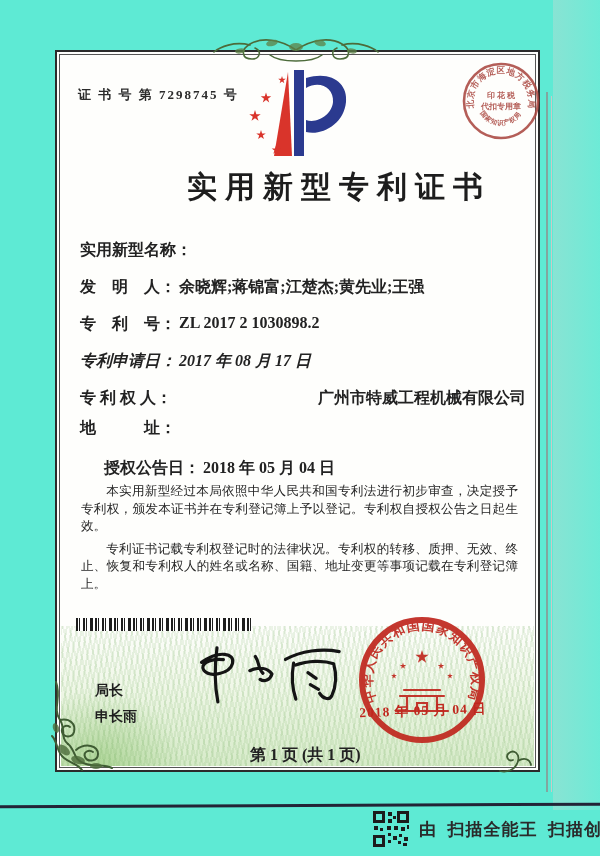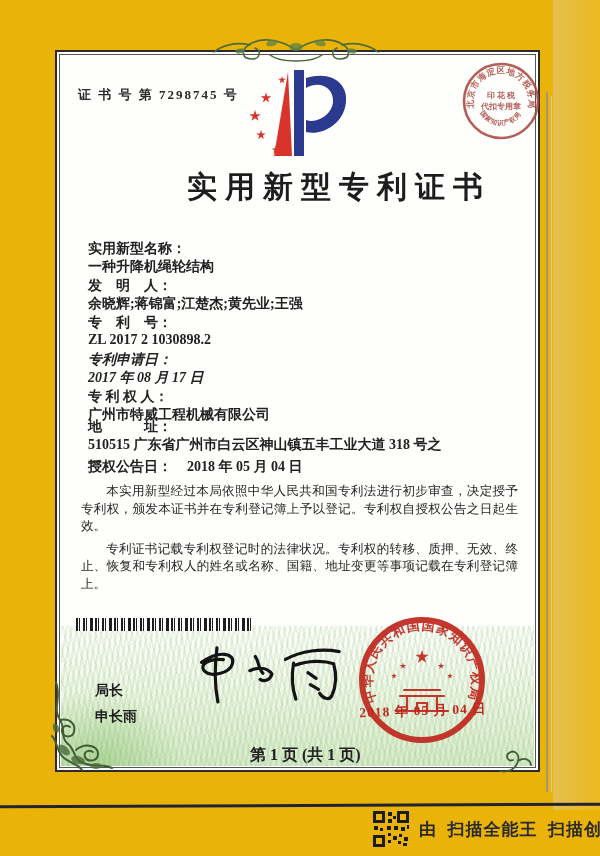--- a/index.html
+++ b/index.html
@@ -1,30 +1,30 @@
 <!DOCTYPE html>
 <html><head>
 <meta charset="utf-8">
 <style>
   html,body{margin:0;padding:0;}
   body{font-family:"Liberation Serif","DejaVu Serif",serif;background:#e9e9e6;}
-  .shot{position:relative;width:600px;height:856px;background:#eab308;overflow:hidden;}
+  .shot{position:relative;width:600px;height:856px;background:#5eead4;overflow:hidden;}
   
   .frame{position:absolute;left:55px;top:50px;width:481px;height:718px;border:2px solid #2b2b2b;background:#fefefc;}
   .frame-inner{position:absolute;inset:2px;border:1px solid #555;}
   .green-band{position:absolute;left:4px;right:4px;bottom:4px;height:140px;
     background:
       repeating-linear-gradient(100deg, rgba(110,170,90,.14) 0 2px, rgba(255,255,255,0) 2px 5px),
       repeating-linear-gradient(78deg, rgba(110,170,90,.12) 0 2px, rgba(255,255,255,0) 2px 6px),
       radial-gradient(120px 110px at 8% 100%, rgba(140,195,110,.55), rgba(140,195,110,0) 70%),
       linear-gradient(to top, rgba(175,215,150,.5), rgba(200,228,175,.28) 55%, rgba(255,255,255,0));}
   .txt{position:absolute;color:#2b2b2b;}
   .cert-no{left:78px;top:86px;font-size:13px;font-weight:600;letter-spacing:2px;}
   .title{left:55px;top:167px;width:568px;text-align:center;font-size:30px;font-weight:700;letter-spacing:8px;color:#1d1d1d;}
-  .field-row{position:absolute;left:88px;width:446px;font-size:14px;font-weight:600;color:#222;display:flex;align-items:flex-start;flex-direction:column;}
+  .field-row{position:absolute;left:80px;width:446px;font-size:16px;font-weight:600;color:#222;display:flex;align-items:flex-start;}
   .f-label{min-width:99px;white-space:pre;}
   .f-value{white-space:pre-wrap;}
   .addr-value{width:354px;}
   .grant-pair{display:flex;}
   .grant-right{margin-left:24px;display:flex;}
   .paras{position:absolute;left:76px;top:478px;width:447px;font-size:12.6px;line-height:17.6px;
     color:#262626;text-align:justify;font-weight:500;}
   .paras p{margin:5px;text-indent:2em;}
   .barcode{position:absolute;left:76px;top:618px;width:176px;height:13px;
     background:repeating-linear-gradient(90deg,#1e1e1e 0 2px,#fff 2px 3px,#1e1e1e 3px 4px,#fff 4px 7px,#1e1e1e 7px 9px,#fff 9px 10px,#1e1e1e 10px 11px,#fff 11px 14px,#1e1e1e 14px 17px,#fff 17px 19px);}
@@ -116,43 +116,41 @@
       </text>
       <text x="501" y="98" text-anchor="middle" font-size="8" fill="#a8433c" font-weight="700">印 花 税</text>
       <text x="501" y="109" text-anchor="middle" font-size="8" fill="#a8433c" font-weight="700">代扣专用章</text>
     </g>
   </svg>
 
   <div class="txt title">实用新型专利证书</div>
 
   <div class="field-row" style="top:240px;">
     <span class="f-label">实用新型名称：</span>
-    <span class="f-value">一种升降机绳轮结构</span>
   </div>
   <div class="field-row" style="top:277px;">
     <span class="f-label">发　明　人：</span>
     <span class="f-value">余晓辉;蒋锦富;江楚杰;黄先业;王强</span>
   </div>
   <div class="field-row" style="top:314px;">
     <span class="f-label">专　利　号：</span>
     <span class="f-value">ZL 2017 2 1030898.2</span>
   </div>
   <div class="field-row" style="top:351px;font-style:italic;">
     <span class="f-label">专利申请日：</span>
     <span class="f-value">2017 年 08 月 17 日</span>
   </div>
-  <div class="field-row" style="top:388px;">
+  <div class="field-row" style="top:388px;justify-content:space-between;">
     <span class="f-label">专 利 权 人：</span>
     <span class="f-value">广州市特威工程机械有限公司</span>
   </div>
   <div class="field-row" style="top:418px;">
     <span class="f-label">地　　　址：</span>
-    <span class="f-value addr-value">510515 广东省广州市白云区神山镇五丰工业大道 318 号之一</span>
-  </div>
-  <div class="field-row" style="top:458px;">
+  </div>
+  <div class="field-row" style="top:458px;margin-left:24px;">
     <span class="grant-pair">
       <span class="f-label">授权公告日：</span>
       <span class="f-value">2018 年 05 月 04 日</span>
     </span>
   </div>
 
   <div class="paras">
     <p>本实用新型经过本局依照中华人民共和国专利法进行初步审查，决定授予专利权，颁发本证书并在专利登记簿上予以登记。专利权自授权公告之日起生效。</p>
     <p>专利证书记载专利权登记时的法律状况。专利权的转移、质押、无效、终止、恢复和专利权人的姓名或名称、国籍、地址变更等事项记载在专利登记簿上。</p>
   </div>

